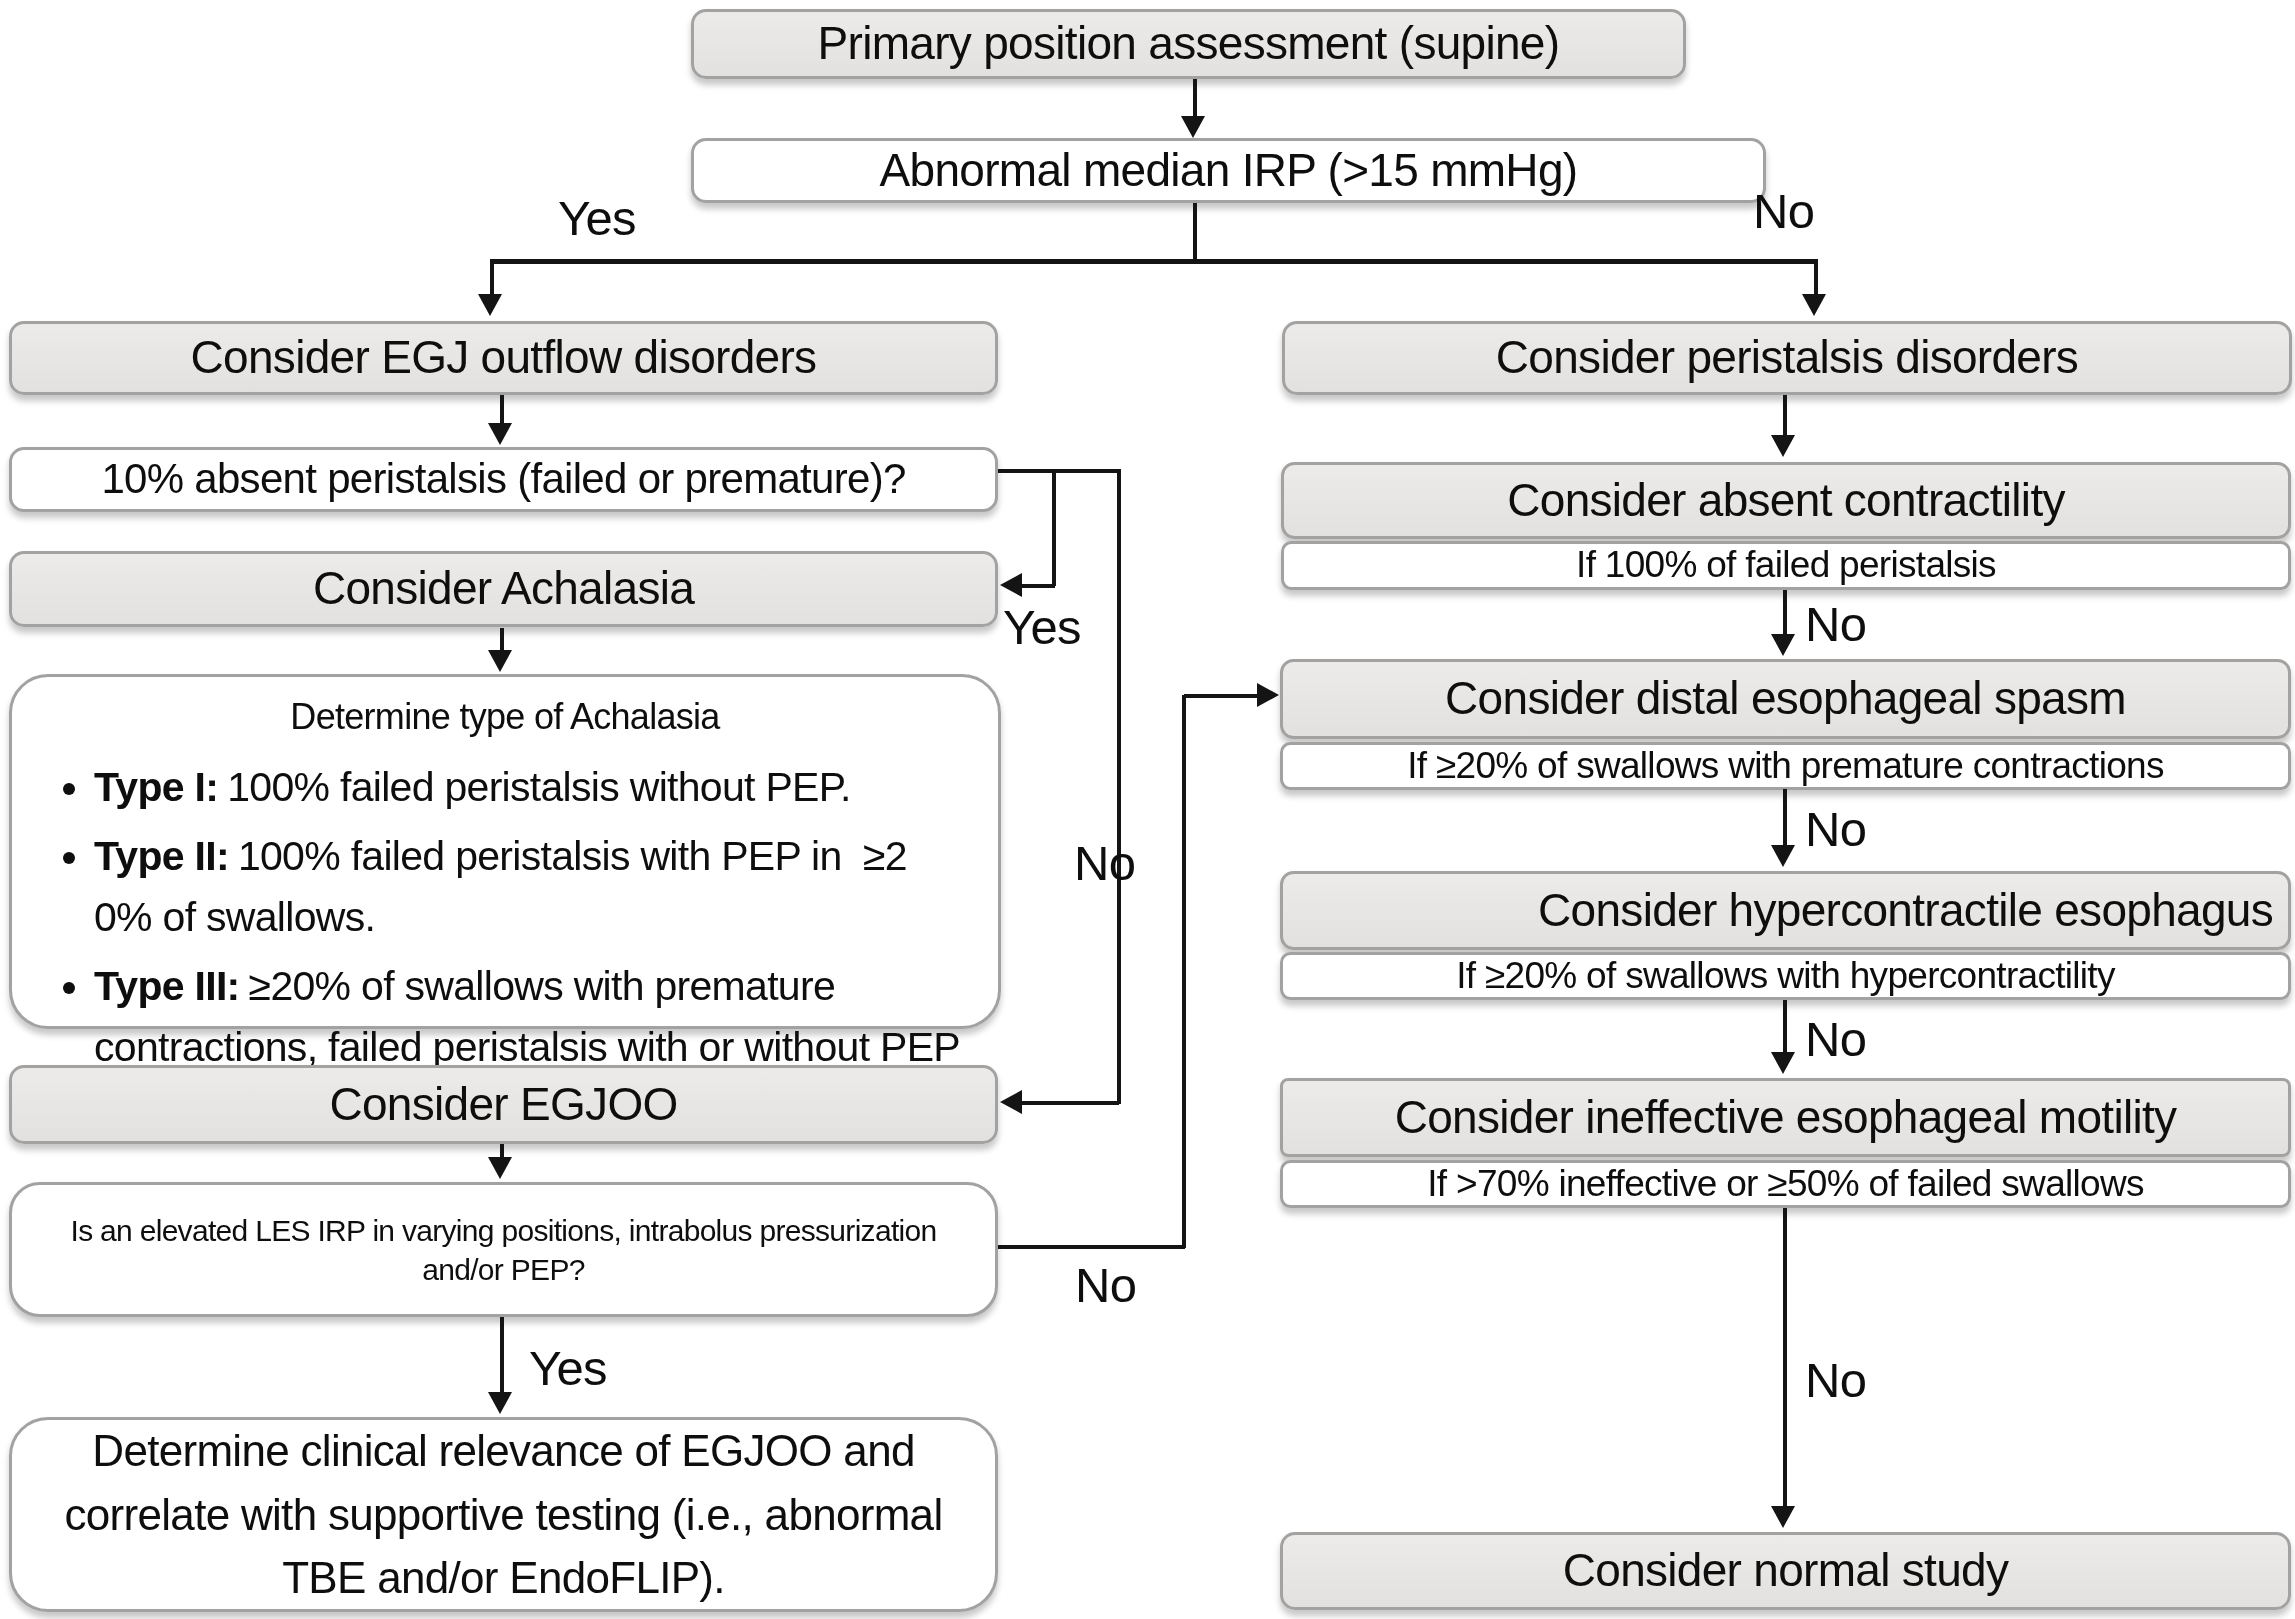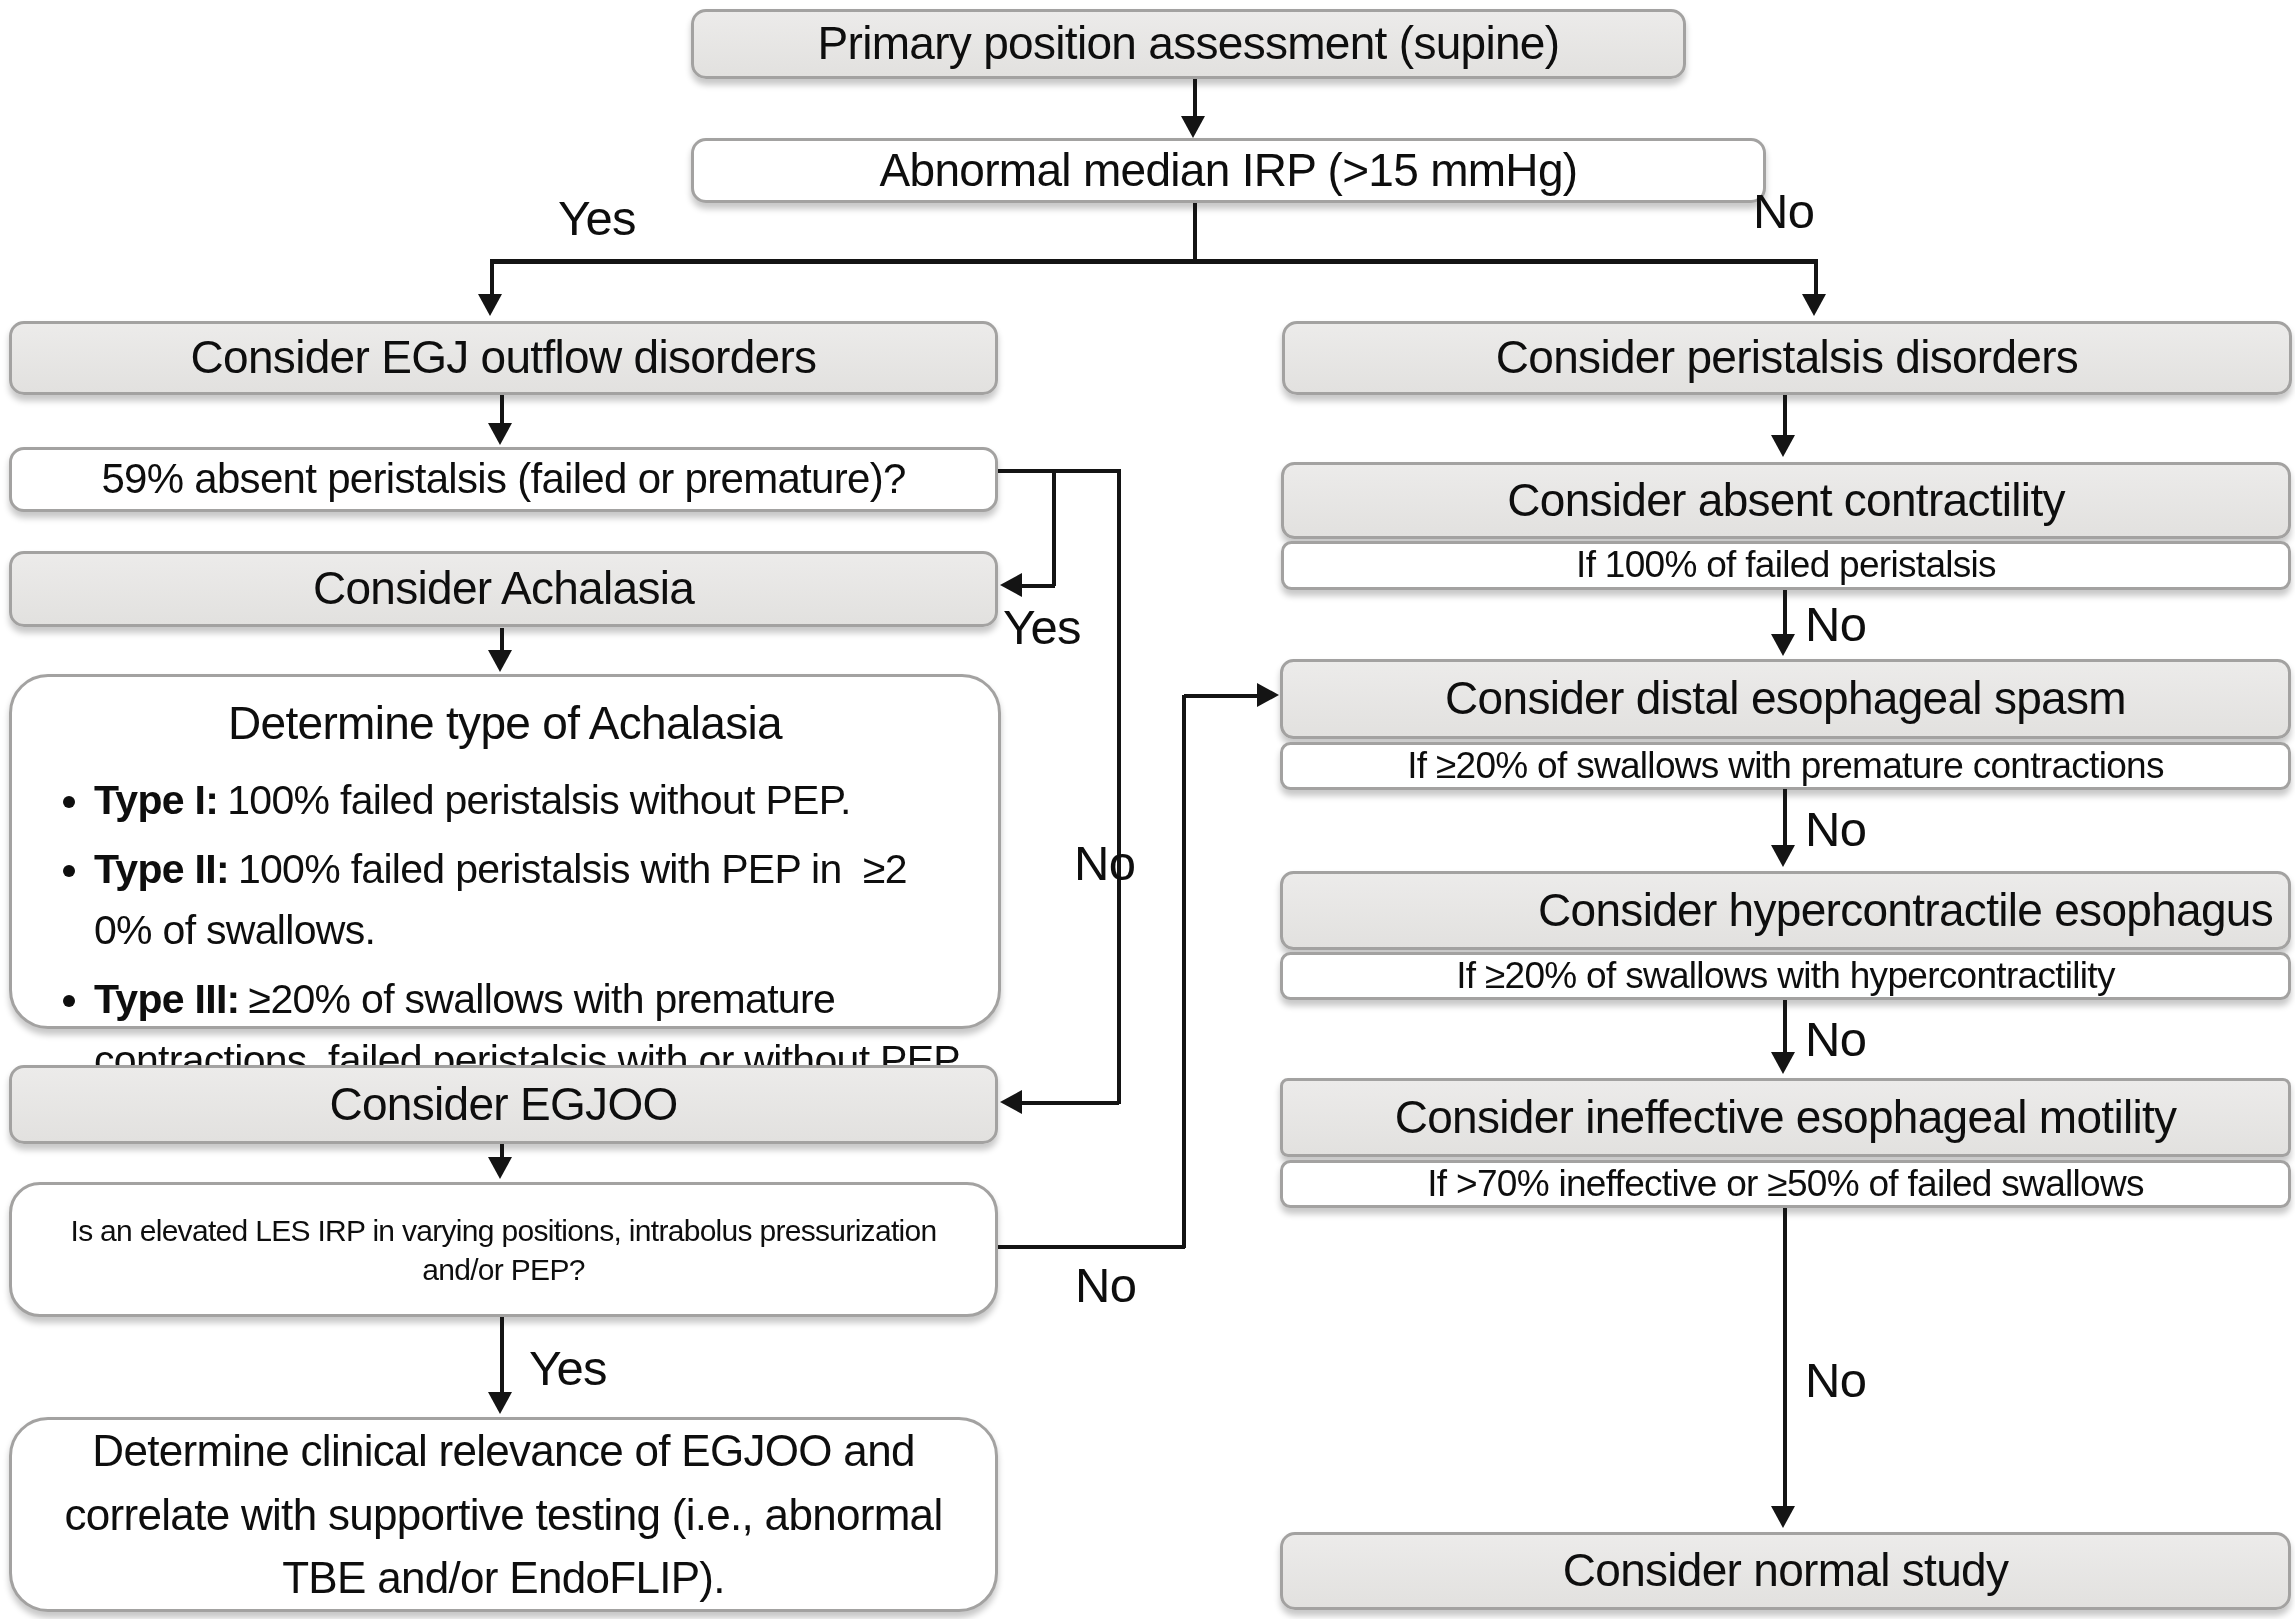--- a/index.html
+++ b/index.html
@@ -14,21 +14,21 @@
     font-size:46px;line-height:1.3;color:#0e0e0e;
     box-shadow:0 5.2px 6px rgba(0,0,0,0.22);
     padding:0 15px;
   }
   .gray{background:linear-gradient(#eceBea,#e2e1df);}
   .white{background:#ffffff;}
   .sub{font-size:37px;border-radius:10.4px;padding:0 7.4px;}
   .q{font-size:42px;}
   .big-round{border-radius:39px;}
   .detail{flex-direction:column;justify-content:flex-start;align-items:stretch;padding:12px 22px;}
-  .detail-title{text-align:center;font-size:46px;margin:4.5px 0 3px 0;}
+  .detail-title{text-align:center;font-size:36px;margin:4.5px 0 3px 0;}
   .detail ul{margin:13.4px 0 0 15px;padding:0 7.4px 0 45px;text-align:left;font-size:41px;line-height:1.5;letter-spacing:-0.7px;}
   .detail li{margin-bottom:7.4px;}
   .detail b{margin-right:9px;}
   .vline{position:absolute;width:3.7px;background:#141414;}
   .hline{position:absolute;height:3.7px;background:#141414;}
   .thick{height:5.2px;}
   .ah-down{position:absolute;width:0;height:0;border-left:12.6px solid transparent;border-right:12.6px solid transparent;border-top:22px solid #141414;}
   .ah-left{position:absolute;width:0;height:0;border-top:12.6px solid transparent;border-bottom:12.6px solid transparent;border-right:22px solid #141414;}
   .ah-right{position:absolute;width:0;height:0;border-top:12.6px solid transparent;border-bottom:12.6px solid transparent;border-left:22px solid #141414;}
   .edge-label{position:absolute;font-size:49px;letter-spacing:-0.7px;color:#0e0e0e;}
@@ -42,21 +42,21 @@
       <span>Primary position assessment (supine)</span>
     </div>
   <div class="node white" style="left:691px;top:138px;width:1075px;height:65px;">
       <span>Abnormal median IRP (&gt;15 mmHg)</span>
     </div>
 
   <div class="node gray" style="left:9px;top:321px;width:989px;height:74px;">
       <span>Consider EGJ outflow disorders</span>
     </div>
   <div class="node white q" style="left:9px;top:447px;width:989px;height:65px;">
-      <span>59% absent peristalsis (failed or premature)?</span>
+      <span>10% absent peristalsis (failed or premature)?</span>
     </div>
   <div class="node gray" style="left:9px;top:551px;width:989px;height:76px;">
       <span>Consider Achalasia</span>
     </div>
 
   <div class="node white detail big-round" style="left:9px;top:674px;width:992px;height:355px;">
     <div class="detail-title">Determine type of Achalasia</div>
     <ul>
       <li><b>Type I:</b><span>100% failed peristalsis without PEP.</span></li>
       <li><b>Type II:</b><span>100% failed peristalsis with PEP in &nbsp;≥2 0% of swallows.</span></li>

